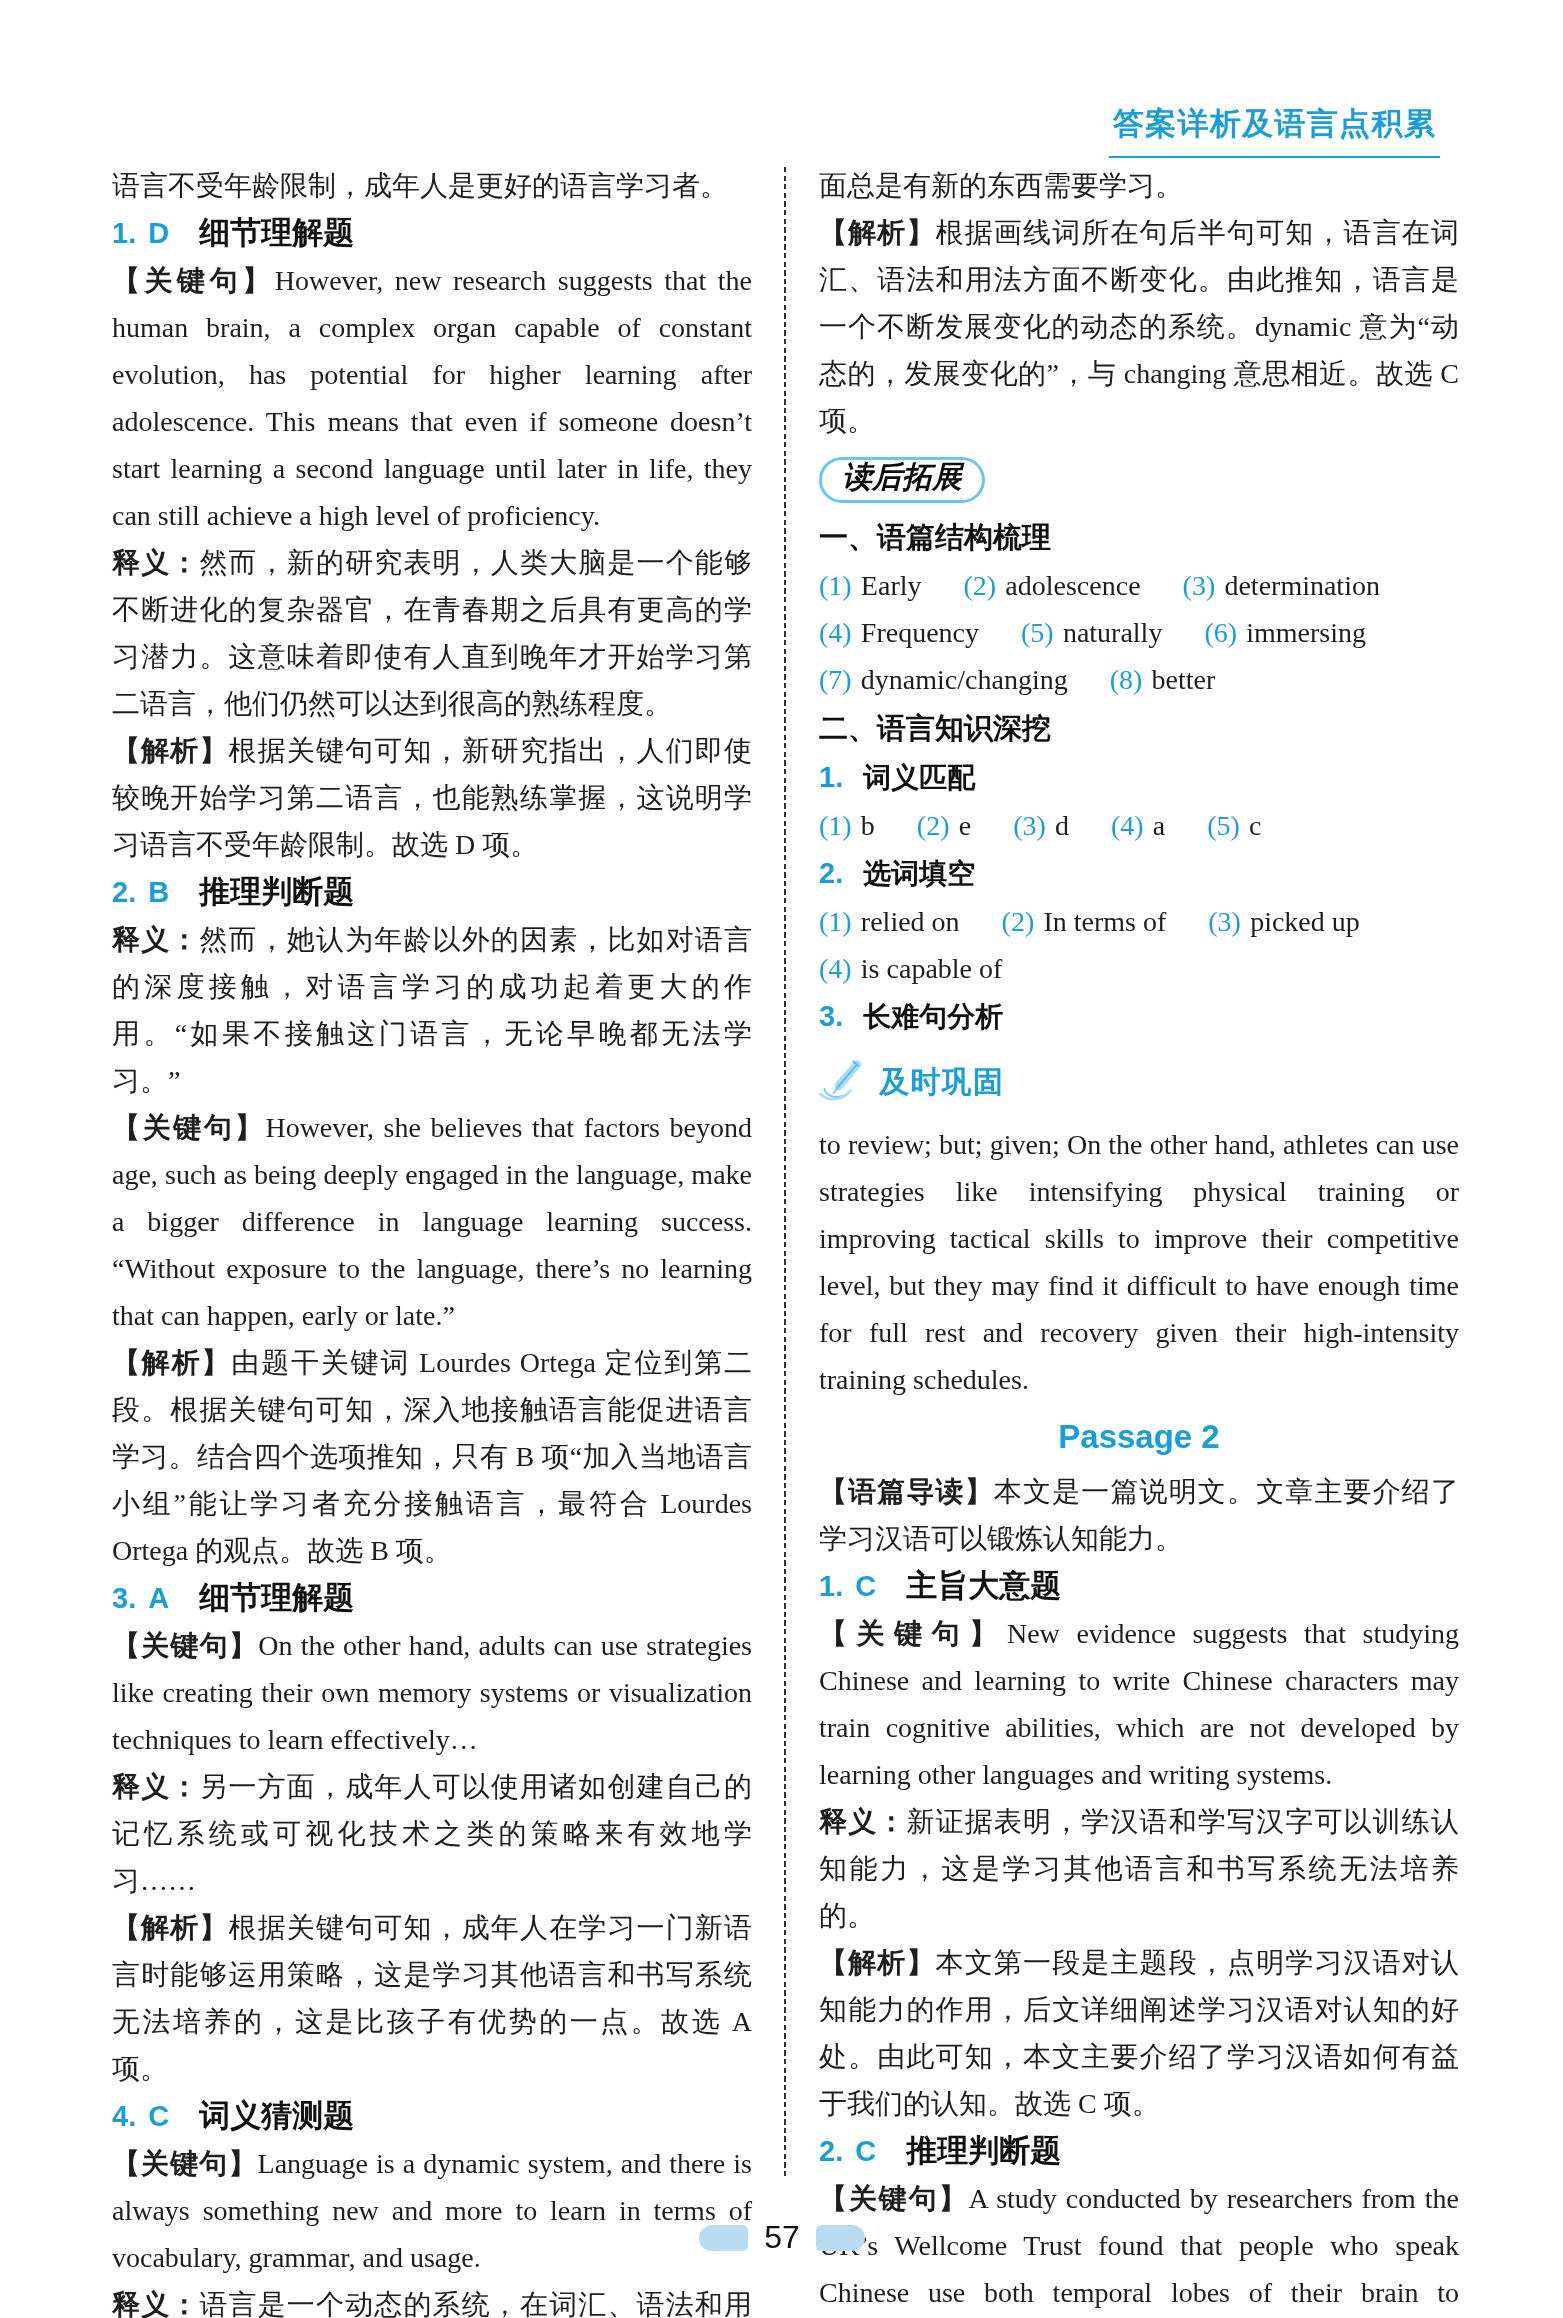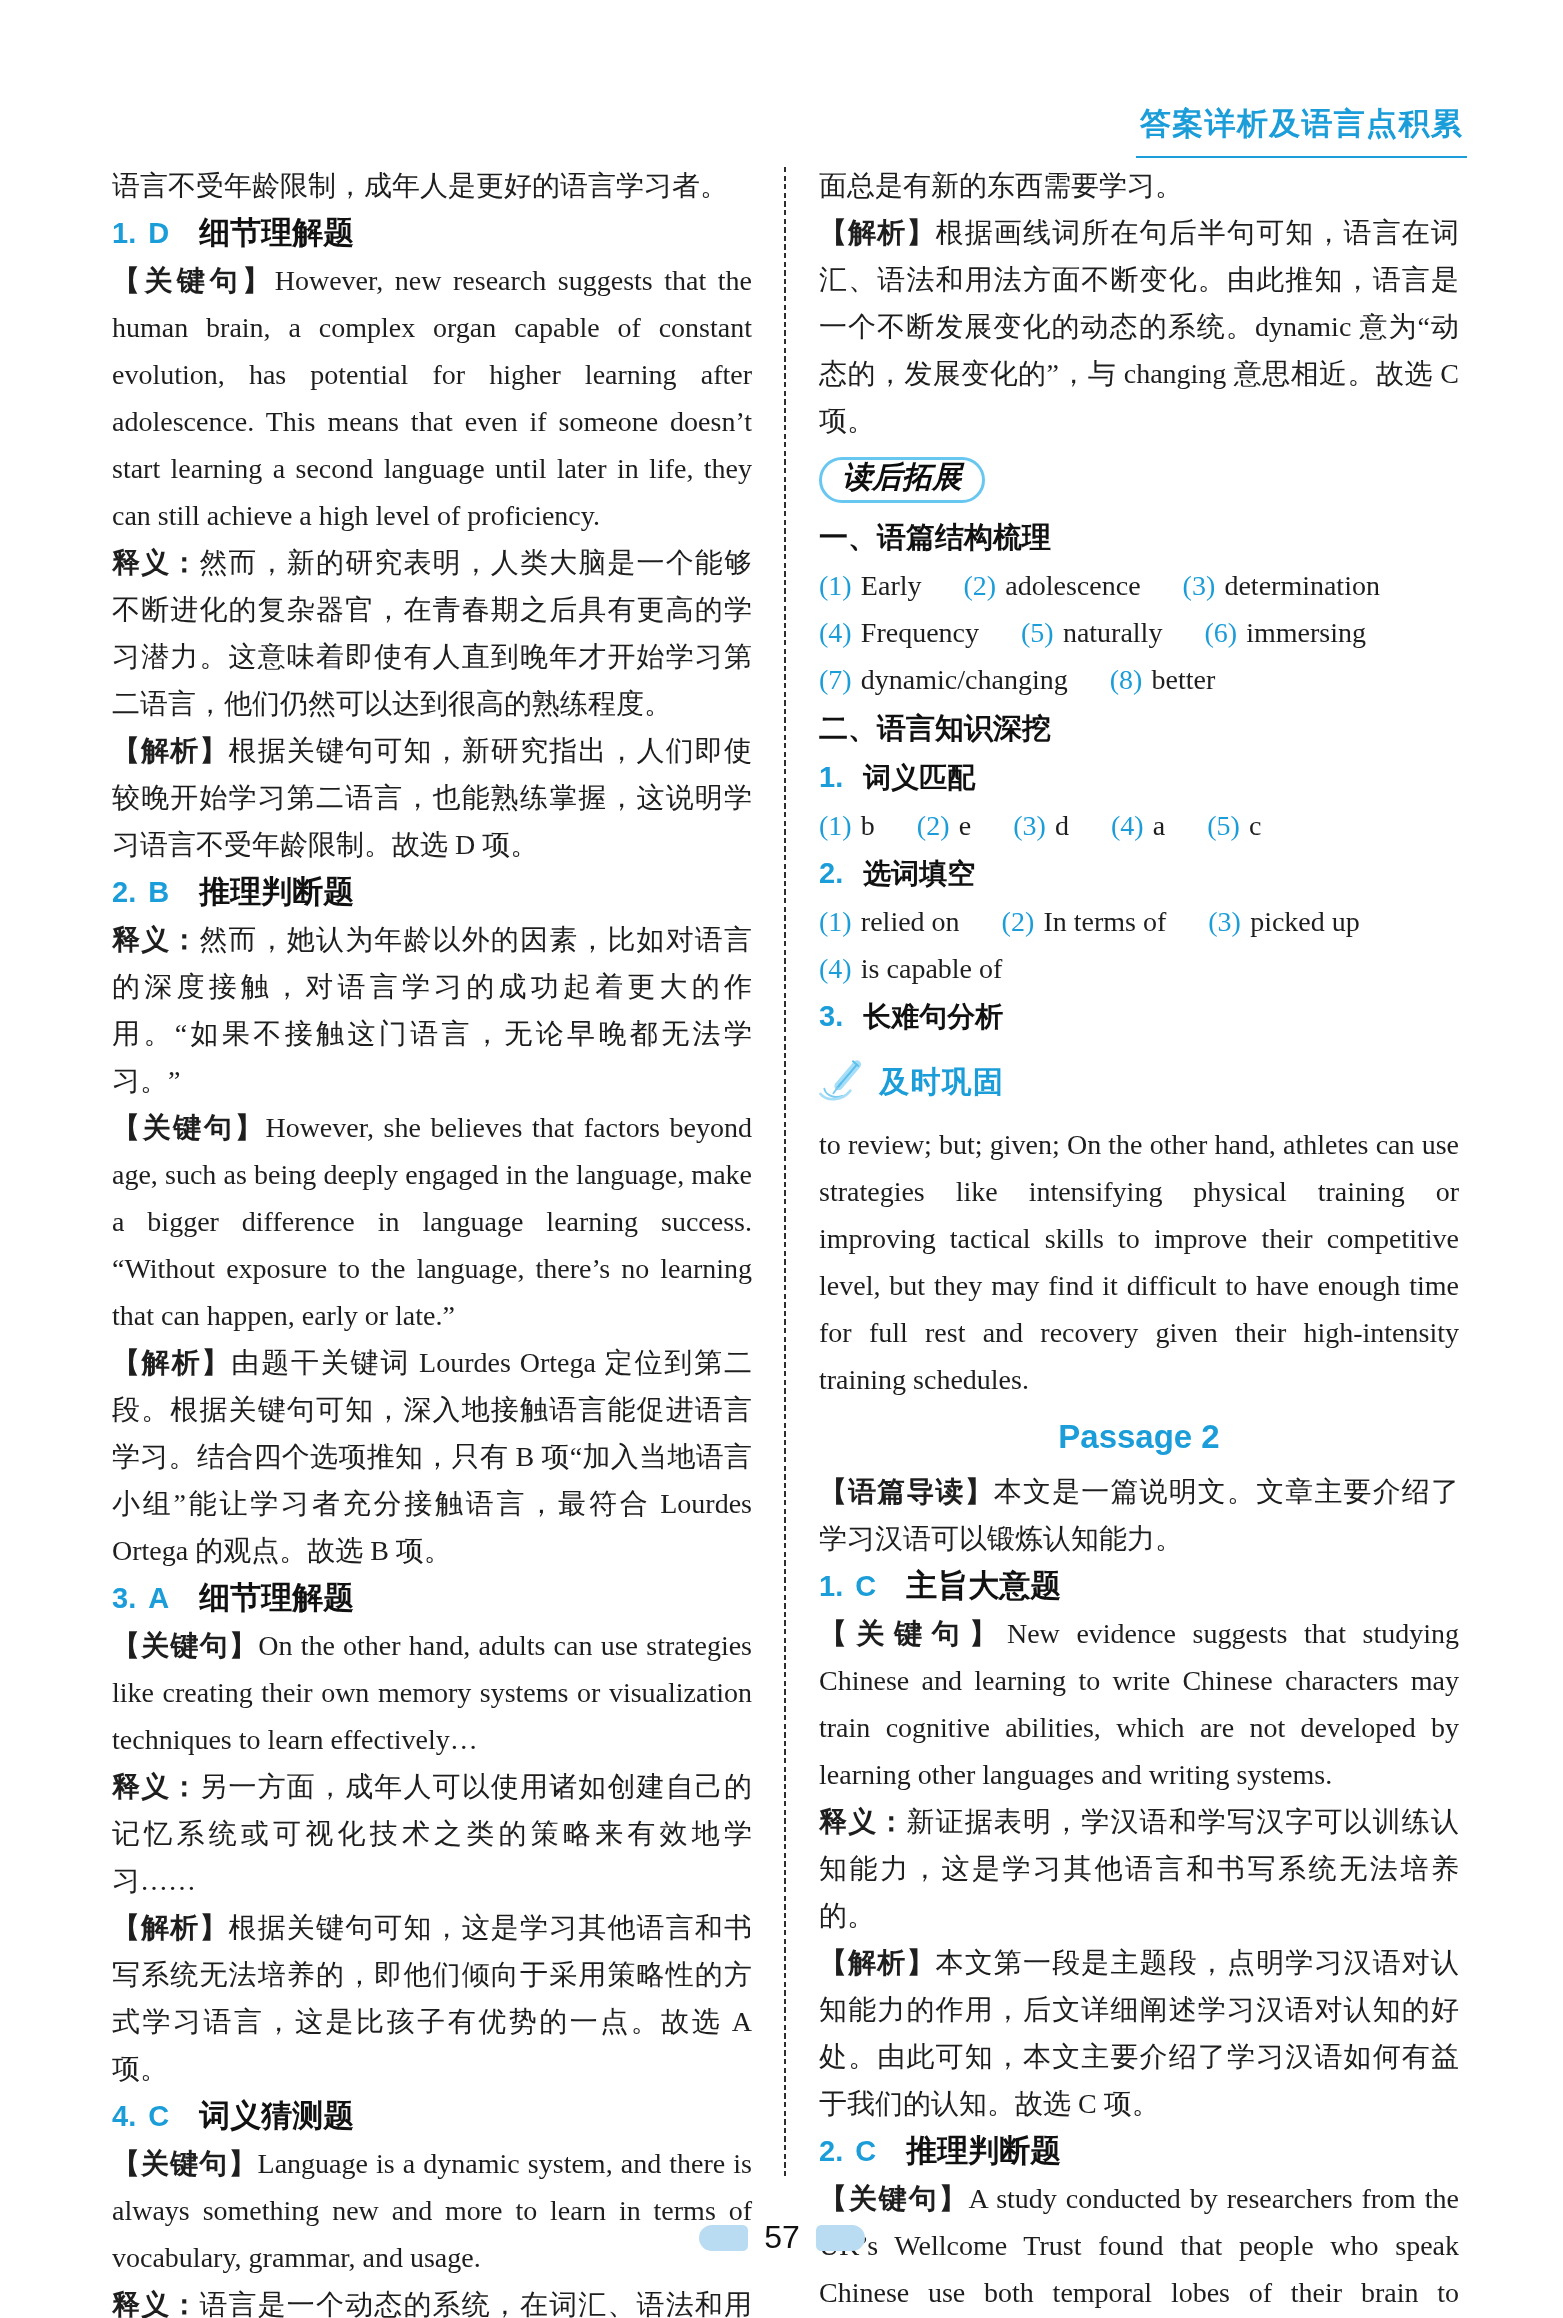--- a/index.html
+++ b/index.html
@@ -3,21 +3,21 @@
 <meta charset="utf-8">
 <style>
   html,body{margin:0;padding:0;}
   body{
     width:1564px;height:2319px;position:relative;background:#ffffff;
     font-family:"Liberation Serif","DejaVu Serif",serif;color:#1e1e1e;
     overflow:hidden;
   }
   
   .header{
-    position:absolute;top:103px;right:97px;
+    position:absolute;top:103px;right:124px;
     font-family:"Liberation Sans","DejaVu Sans",sans-serif;
     font-weight:bold;font-size:31px;color:#1b9dd9;
     border-bottom:2.6px solid #1b9dd9;padding:0 4px 10.5px 4px;letter-spacing:1.3px;
   }
   
   .col{position:absolute;top:162px;width:640px;}
   .col-left{left:112px;}
   .col-right{left:819px;}
   .divider{
     position:absolute;left:784px;top:167px;width:2px;height:2011px;
@@ -86,21 +86,21 @@
   <p class="p"><span class="lbl">【解析】</span><span>根据关键句可知，新研究指出，人们即使较晚开始学习第二语言，也能熟练掌握，这说明学习语言不受年龄限制。故选 D 项。</span></p>
 
   <p class="qhead"><span class="qnum">2.</span><span class="qans">B</span><span class="qtype">推理判断题</span></p>
   <p class="p"><span class="lbl">释义：</span><span>然而，她认为年龄以外的因素，比如对语言的深度接触，对语言学习的成功起着更大的作用。“如果不接触这门语言，无论早晚都无法学习。”</span></p>
   <p class="p"><span class="lbl">【关键句】</span><span>However, she believes that factors beyond age, such as being deeply engaged in the language, make a bigger difference in language learning success. “Without exposure to the language, there’s no learning that can happen, early or late.”</span></p>
   <p class="p"><span class="lbl">【解析】</span><span>由题干关键词 Lourdes Ortega 定位到第二段。根据关键句可知，深入地接触语言能促进语言学习。结合四个选项推知，只有 B 项“加入当地语言小组”能让学习者充分接触语言，最符合 Lourdes Ortega 的观点。故选 B 项。</span></p>
 
   <p class="qhead"><span class="qnum">3.</span><span class="qans">A</span><span class="qtype">细节理解题</span></p>
   <p class="p"><span class="lbl">【关键句】</span><span>On the other hand, adults can use strategies like creating their own memory systems or visualization techniques to learn effectively…</span></p>
   <p class="p"><span class="lbl">释义：</span><span>另一方面，成年人可以使用诸如创建自己的记忆系统或可视化技术之类的策略来有效地学习……</span></p>
-  <p class="p"><span class="lbl">【解析】</span><span>根据关键句可知，这是学习其他语言和书写系统无法培养的，即他们倾向于采用策略性的方式学习语言，这是比孩子有优势的一点。故选 A 项。</span></p>
+  <p class="p"><span class="lbl">【解析】</span><span>根据关键句可知，成年人在学习一门新语言时能够运用策略，这是学习其他语言和书写系统无法培养的，这是比孩子有优势的一点。故选 A 项。</span></p>
 
   <p class="qhead"><span class="qnum">4.</span><span class="qans">C</span><span class="qtype">词义猜测题</span></p>
   <p class="p"><span class="lbl">【关键句】</span><span>Language is a dynamic system, and there is always something new and more to learn in terms of vocabulary, grammar, and usage.</span></p>
   <p class="p"><span class="lbl">释义：</span><span>语言是一个动态的系统，在词汇、语法和用法方</span></p>
 </div>
 
 <div class="col col-right">
   <p class="p">面总是有新的东西需要学习。</p>
   <p class="p"><span class="lbl">【解析】</span><span>根据画线词所在句后半句可知，语言在词汇、语法和用法方面不断变化。由此推知，语言是一个不断发展变化的动态的系统。dynamic 意为“动态的，发展变化的”，与 changing 意思相近。故选 C 项。</span></p>
 

